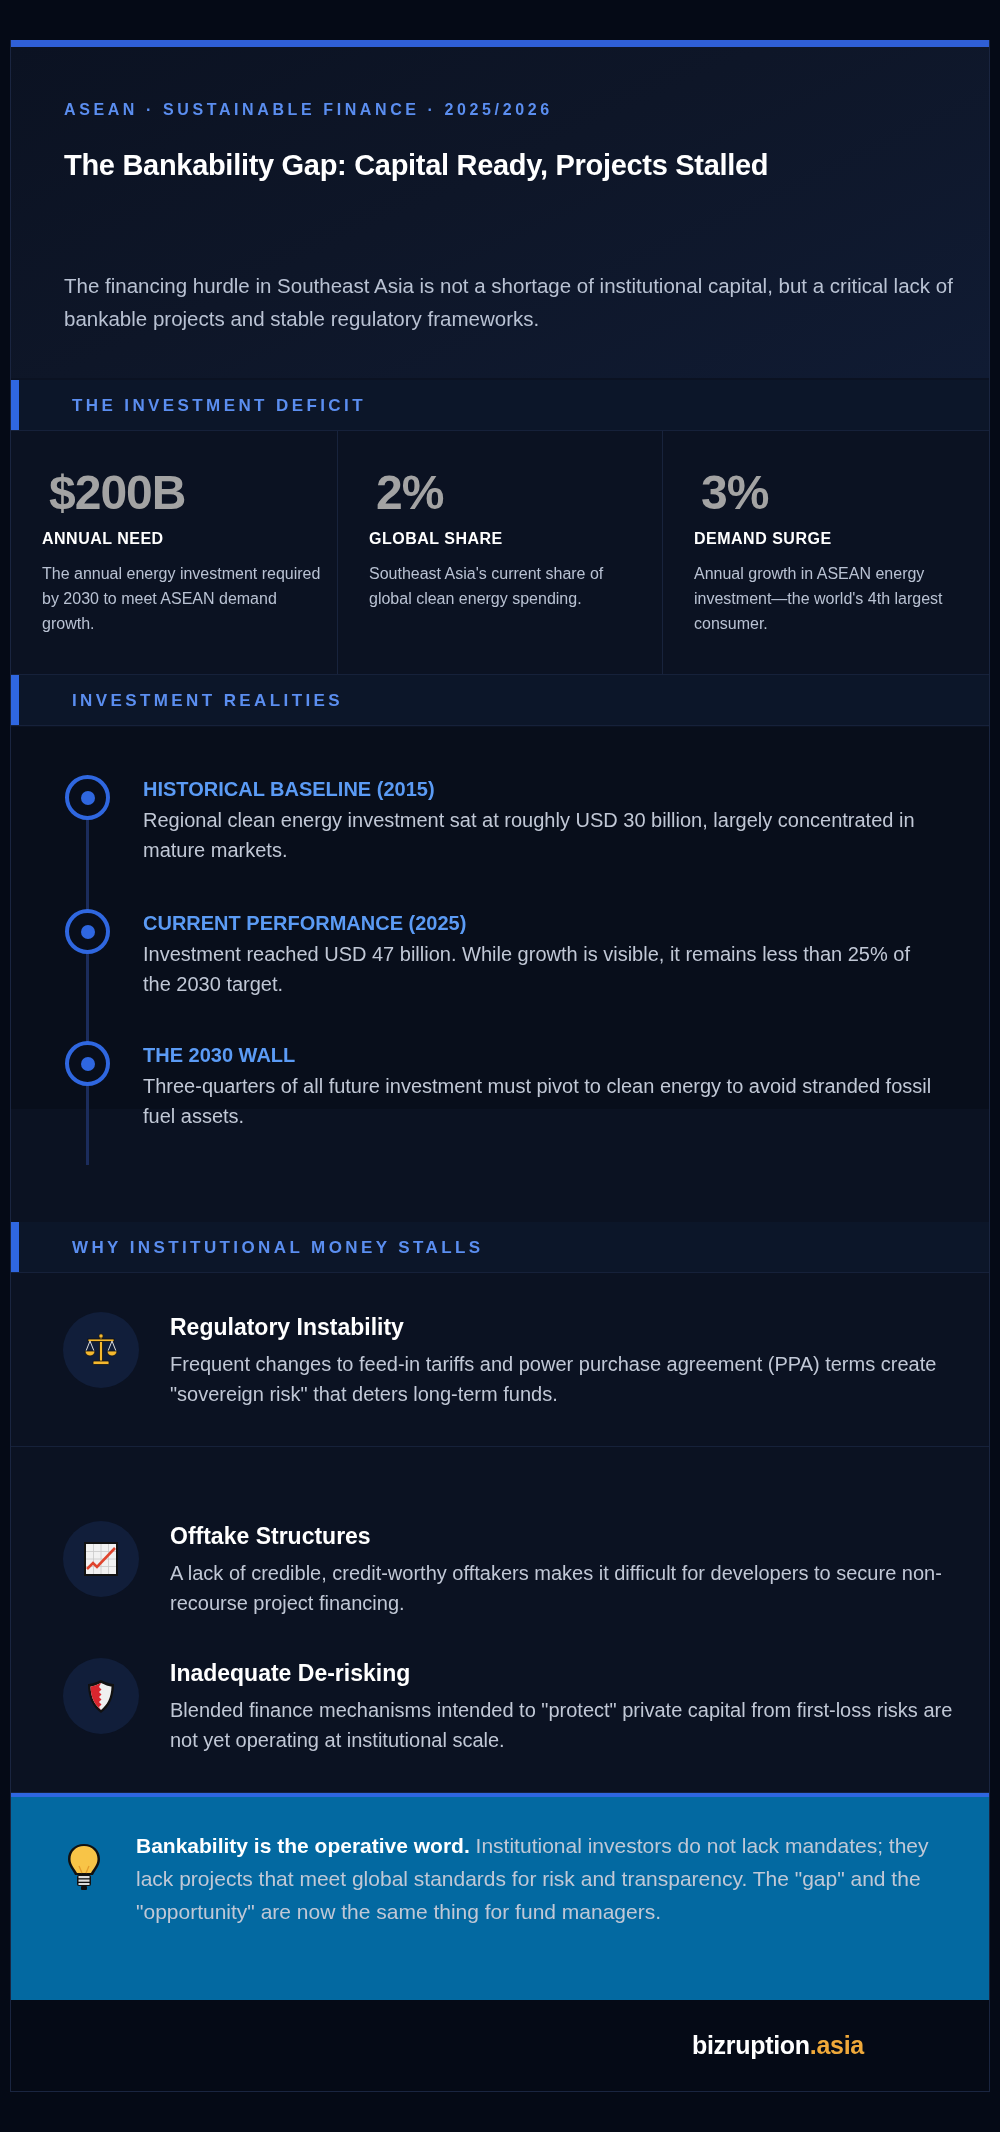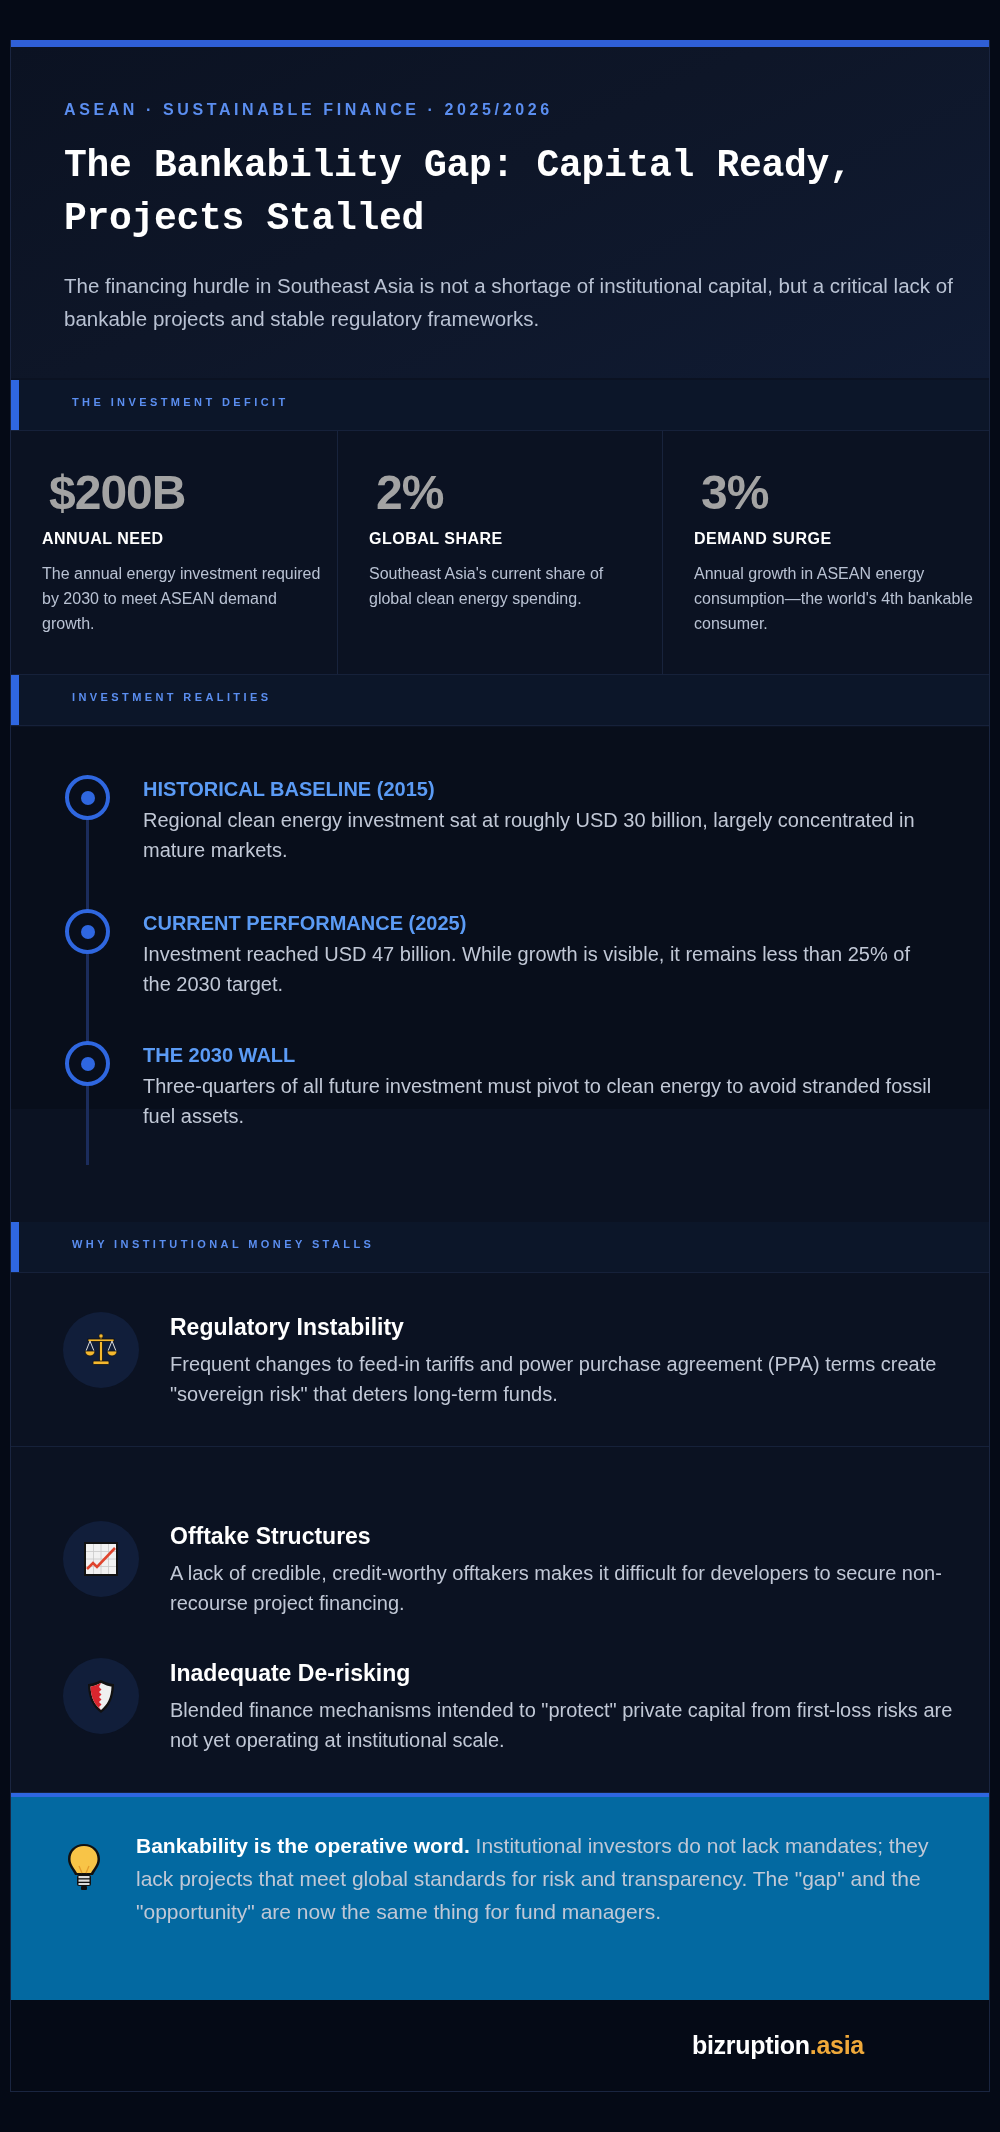--- a/index.html
+++ b/index.html
@@ -15,36 +15,36 @@
   
   .hero {
     position: absolute; left: 0; top: 7px; width: 100%; height: 331px;
     background: linear-gradient(155deg, #0b1222 0%, #0e1628 45%, #101b33 100%);
   }
   .kicker {
     position: absolute; left: 53px; top: 54px; font-size: 16px; font-weight: bold;
     letter-spacing: 3.6px; color: #5b8ef0;
   }
   .title {
-    position: absolute; left: 53px; top: 92px; width: 900px; font-size: 38px; line-height: 53px;
-    font-weight: bold; color: #ffffff; letter-spacing: -0.3px; font-family: Liberation Mono, monospace;
+    position: absolute; left: 53px; top: 92px; width: 900px; font-size: 29px; line-height: 53px;
+    font-weight: bold; color: #ffffff; letter-spacing: -0.3px;
   }
   .subtitle {
     position: absolute; left: 53px; top: 222px; width: 900px; font-size: 20.5px; line-height: 33px;
     color: #b9c2d3;
   }
 
   
   .sec-head {
     position: absolute; left: 0; width: 100%; height: 51px; background: #0c1629;
     border-bottom: 1px solid #16213a;
   }
   .sec-head .accent { position: absolute; left: 0; top: 0; width: 8px; height: 100%; background: #2f67e0; }
   .sec-head .label {
-    position: absolute; left: 61px; top: 16px; font-size: 11px; font-weight: bold;
+    position: absolute; left: 61px; top: 16px; font-size: 17px; font-weight: bold;
     letter-spacing: 3.4px; color: #5b8ef0;
   }
 
   
   .stats { position: absolute; left: 0; top: 391px; width: 100%; height: 244px; background: #0b1222; border-bottom: 1px solid #16213a; }
   .stat { position: absolute; top: 0; height: 100%; width: 326px; }
   .stat.divider { border-left: 1px solid #18233c; }
   .stat .val { position: absolute; left: 38px; top: 34px; font-size: 48px; font-weight: bold; color: #a3a3a3; letter-spacing: -1px; }
   .stat .lbl { position: absolute; left: 31px; top: 99px; font-size: 16px; font-weight: bold; color: #ffffff; letter-spacing: 0.5px; }
   .stat .desc { position: absolute; left: 31px; top: 130px; width: 280px; font-size: 16px; line-height: 25px; color: #b9c2d3; }
@@ -110,21 +110,21 @@
       <div class="desc">The annual energy investment required by 2030 to meet ASEAN demand growth.</div>
     </div>
     <div class="stat divider" style="left:326px;">
       <div class="val">2%</div>
       <div class="lbl">GLOBAL SHARE</div>
       <div class="desc">Southeast Asia's current share of global clean energy spending.</div>
     </div>
     <div class="stat divider" style="left:651px;">
       <div class="val">3%</div>
       <div class="lbl">DEMAND SURGE</div>
-      <div class="desc">Annual growth in ASEAN energy consumption—the world's 4th bankable consumer.</div>
+      <div class="desc">Annual growth in ASEAN energy investment—the world's 4th largest consumer.</div>
     </div>
   </div>
 
   <div class="sec-head" style="top:635px;">
     <div class="accent"></div>
     <div class="label">INVESTMENT REALITIES</div>
   </div>
 
   <div class="timeline">
     <div class="tl-line"></div>

